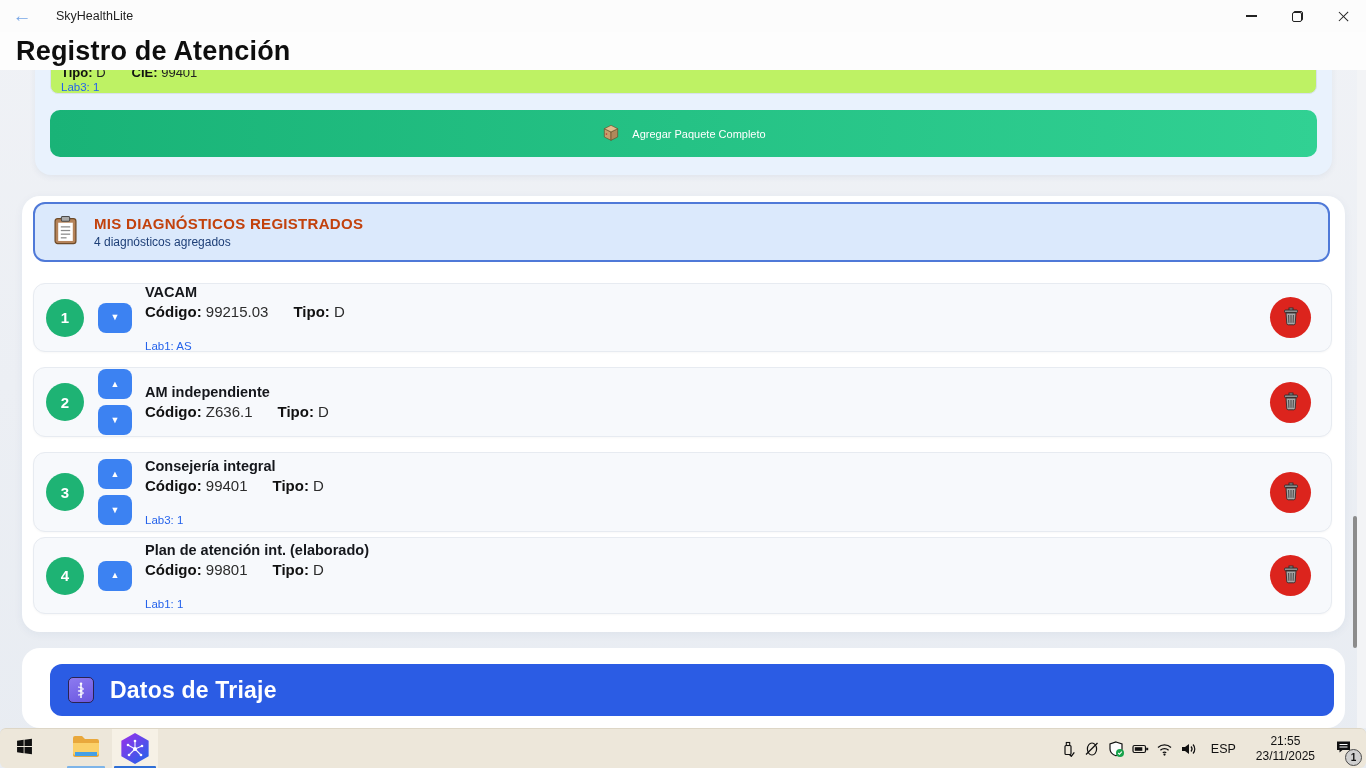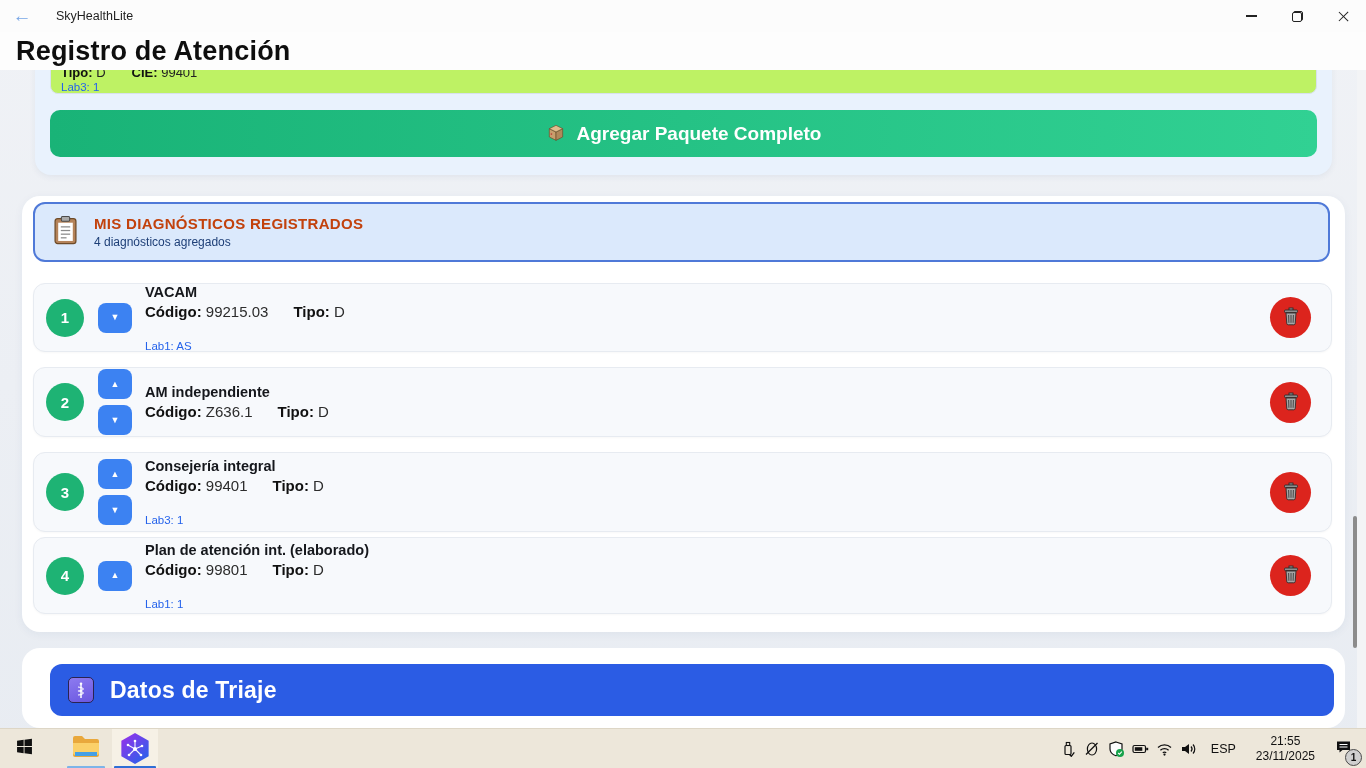--- a/index.html
+++ b/index.html
@@ -27,21 +27,21 @@
 
   
   .panel1 { position:absolute; left:35px; top:40px; width:1297px; height:135px; background:#e9f2fd; border-radius:16px; box-shadow:0 2px 6px rgba(40,70,120,.07); z-index:1; }
   .cutcard { position:absolute; left:15px; right:15px; top:12px; height:42px; background:#bef264; border:1px solid #d8e1ed; border-radius:8px; overflow:hidden; }
   .cut-line1 { position:absolute; left:10px; top:12px; font-size:13px; color:#222; white-space:nowrap; }
   .cut-line1 b { font-weight:700; color:#111; }
   .cut-gap { display:inline-block; width:26px; }
   .cut-lab { position:absolute; left:10px; top:28px; font-size:11.5px; color:#2563eb; }
   .addpkg { position:absolute; left:15px; right:15px; top:70px; height:47px; border:none; border-radius:10px;
             background:linear-gradient(90deg,#19b377 0%,#31d193 100%); display:flex; align-items:center; justify-content:center; gap:11px; cursor:pointer; }
-  .addpkg-label { color:#ffffff; font-size:19px; font-weight:700; }
+  .addpkg-label { color:#ffffff; font-size:11px; font-weight:400; }
 
   
   .bigpanel { position:absolute; left:22px; top:196px; width:1323px; height:436px; background:#ffffff; border-radius:18px; box-shadow:0 2px 10px rgba(30,60,120,.06); z-index:1; }
   .bottompanel { position:absolute; left:22px; top:648px; width:1323px; height:80px; background:#ffffff; border-radius:18px; z-index:1; }
 
   .mis-header { position:absolute; left:33px; top:202px; width:1297px; height:60px; background:#dbe9fc; border:2px solid #4f79d8; border-radius:12px;
                 display:flex; align-items:center; padding-left:18px; gap:16px; z-index:2; }
   .mis-title { font-size:15px; font-weight:700; color:#c2410c; letter-spacing:.3px; }
   .mis-sub { font-size:12px; color:#1e3f77; margin-top:3px; }
 
@@ -69,21 +69,21 @@
                 display:flex; align-items:center; padding-left:18px; gap:16px; z-index:2; cursor:pointer; }
   .triage-label { color:#fff; font-size:23px; font-weight:700; letter-spacing:.2px; }
   .med-box { width:26px; height:26px; border-radius:5px; background:linear-gradient(160deg,#8d7bf0,#6a57e0); border:1.5px solid #2a2350;
              display:flex; align-items:center; justify-content:center; }
 
   
   .scroll-track { position:absolute; left:1357px; top:70px; width:9px; height:658px; background:#f3f4f6; z-index:3; }
   .scroll-thumb { position:absolute; left:1353px; top:516px; width:4px; height:132px; background:#8c8c8c; border-radius:2px; z-index:4; }
 
   
-  .taskbar { position:absolute; left:0; top:728px; width:1366px; height:40px; background:#ede7da; border-top:1px solid #ddd6c6; z-index:30; display:flex; align-items:center; }
+  .taskbar { position:absolute; left:0; top:728px; width:1366px; height:40px; background:#ede7da; border-top:1px solid #ddd6c6; z-index:30; display:flex; align-items:center;border-radius:6px; }
   .tb-btn { height:40px; display:flex; align-items:center; justify-content:center; position:relative; cursor:pointer; }
   .start-btn { width:48px; }
   .explorer-btn { width:44px; margin-left:16px; }
   .skyapp-btn { width:46px; margin-left:4px; background:#f6f1e6; }
   .tb-underline { position:absolute; bottom:0; height:3px; border-radius:1px; }
   .ul-explorer { left:3px; right:3px; background:#7db4e8; }
   .ul-app { left:2px; right:2px; background:#2f6fd6; }
   .hexicon { position:relative; width:31px; height:31px; background:linear-gradient(135deg,#9333ea 10%,#2563eb 90%);
              clip-path:polygon(50% 0,94% 25%,94% 75%,50% 100%,6% 75%,6% 25%); display:flex; align-items:center; justify-content:center; }
   .tray { position:absolute; right:0; top:0; height:40px; display:flex; align-items:center; gap:7px; padding-right:8px; }

